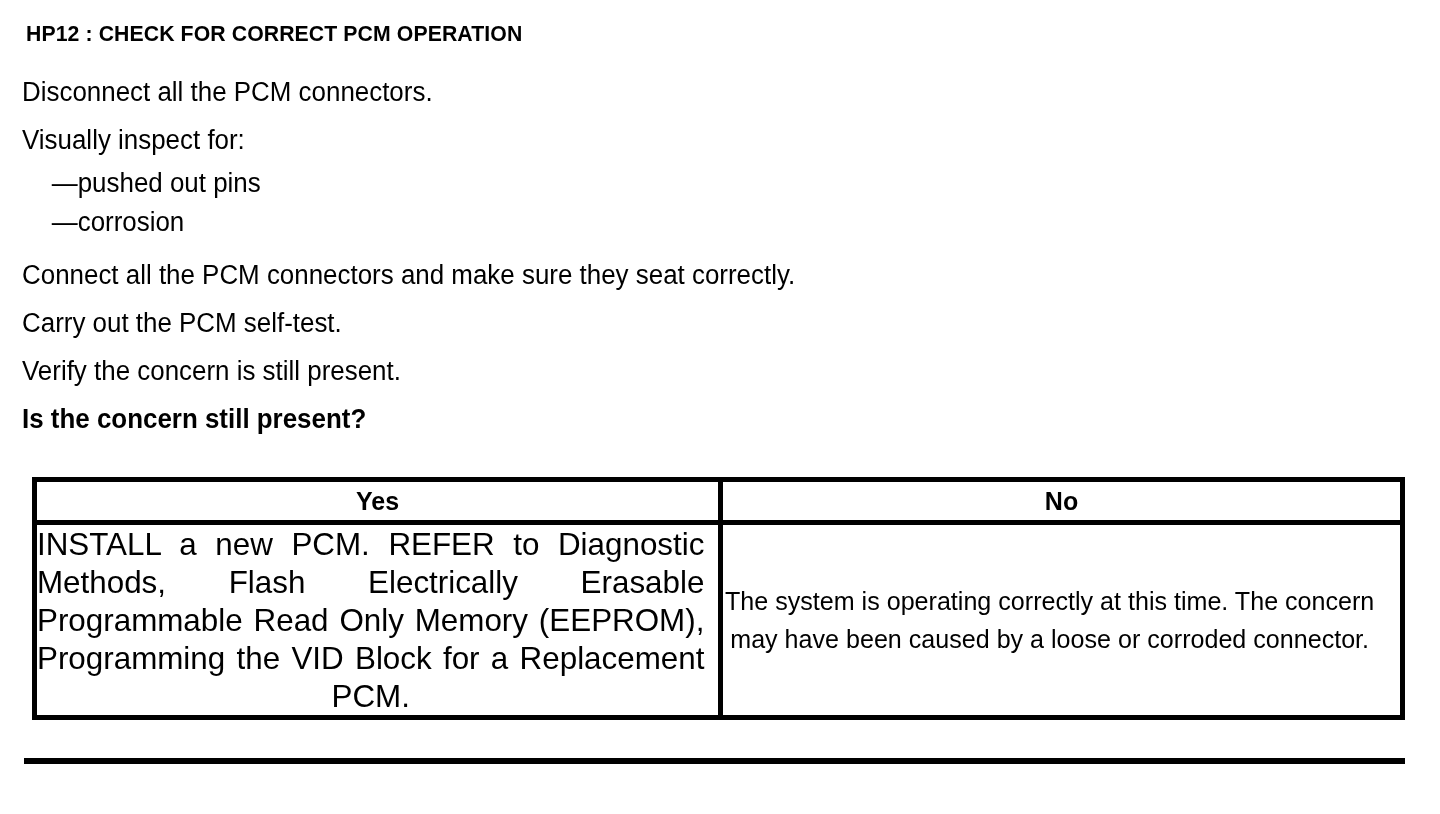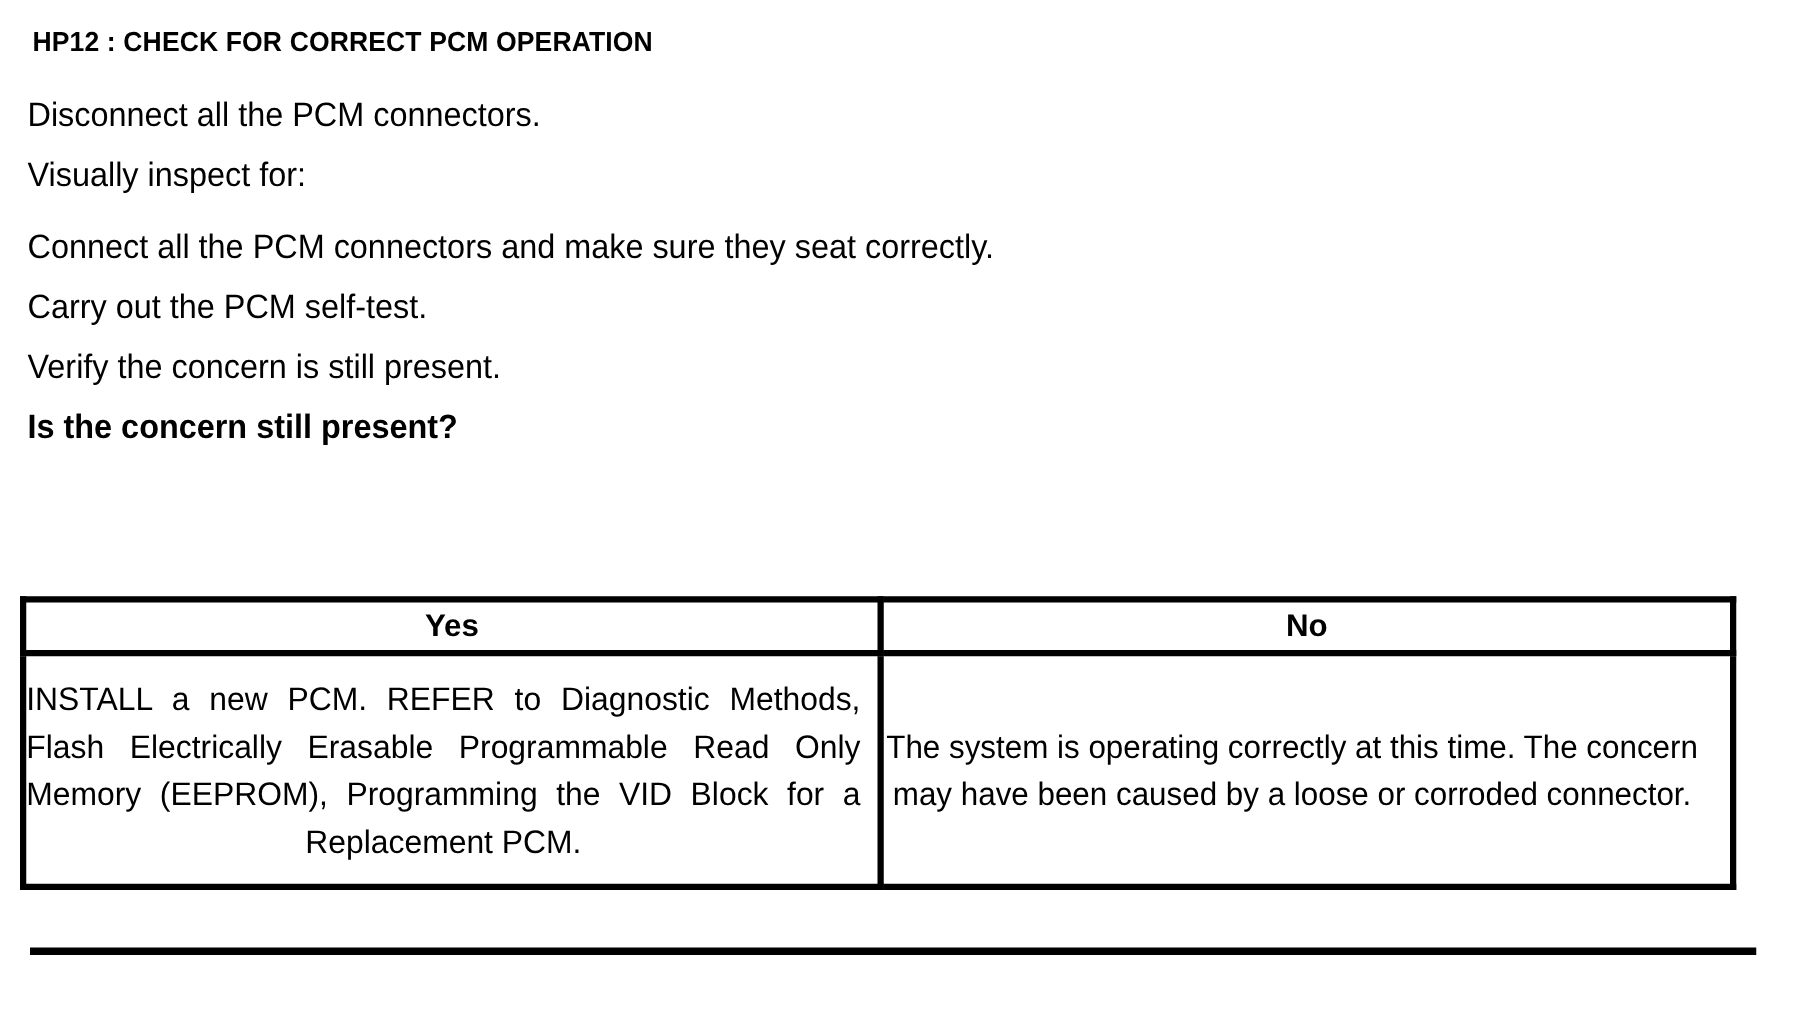--- a/index.html
+++ b/index.html
@@ -66,21 +66,21 @@
     padding-left: 31px;
     white-space: nowrap;
     transform: scaleX(0.96);
     transform-origin: left center;
   }
   .spacer-after-list { height: 9px; }
 
   
   .decision-table {
     position: absolute;
-    left: 16px;
+    left: 32px;
     top: 477px;
     width: 1368px;
     border-collapse: collapse;
     table-layout: fixed;
   }
   .decision-table th,
   .decision-table td {
     border: 5px solid #000000;
     padding: 0;
     vertical-align: middle;
@@ -90,21 +90,21 @@
     font-size: 25px;
     font-weight: bold;
     text-align: center;
     line-height: 38px;
   }
   .col-yes { width: 686px; }
   .col-no  { width: 682px; }
 
   .cell-yes {
     height: 182px;
-    font-size: 26px;
+    font-size: 32px;
     line-height: 38px;
     text-align: justify;
     text-align-last: center;
     padding: 1px 1px 1px 2px;
     hyphens: none;
     margin-left: 27px;
   }
   .cell-yes .inner {
     transform: scaleX(0.98);
     transform-origin: left center;
@@ -136,20 +136,24 @@
 <div class="page">
 
   <div class="proc-heading">HP12 : CHECK FOR CORRECT PCM OPERATION</div>
 
   <div class="steps">
 
     <div class="step">Disconnect all the PCM connectors.</div>
 
     <div class="step">Visually inspect for:</div>
 
+    <ul class="sub-list">
+      <li class="sub-item">—pushed out pins</li>
+      <li class="sub-item">—corrosion</li>
+    </ul>
     <div class="spacer-after-list"></div>
 
     <div class="step">Connect all the PCM connectors and make sure they seat correctly.</div>
 
     <div class="step">Carry out the PCM self-test.</div>
 
     <div class="step">Verify the concern is still present.</div>
 
     <div class="step bold">Is the concern still present?</div>
 

